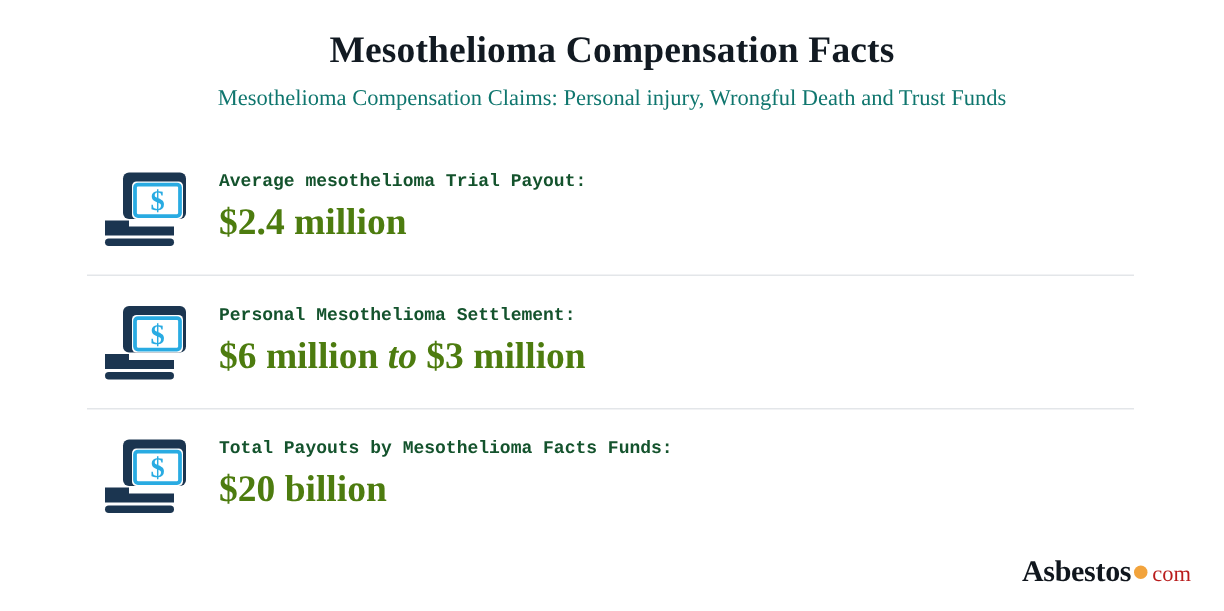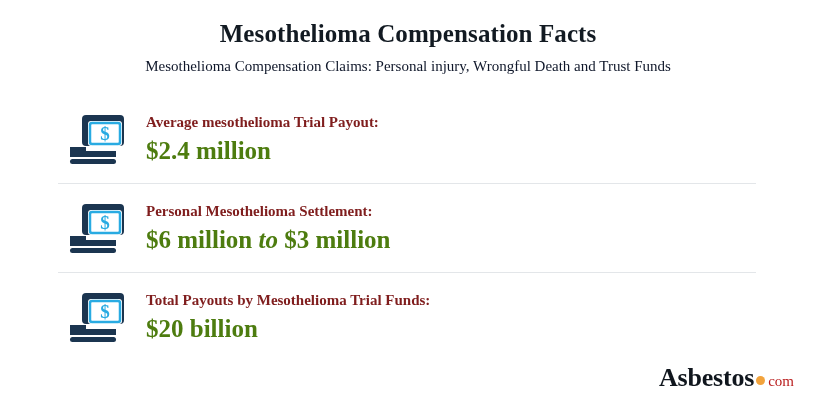--- a/index.html
+++ b/index.html
@@ -27,21 +27,21 @@
     font-weight: bold;
     font-size: 25px;
     color: #121a22;
     padding-top: 20px;
     letter-spacing: 0.1px;
   }
   .subtitle {
     text-align: center;
     font-family: "Liberation Serif", serif;
     font-size: 15px;
-    color: #0f172a;
+    color: #0f766e;
     margin-top: 10px;
   }
   .facts {
     margin-top: 20px;
     padding: 0 60px 0 58px;
   }
   .fact-row {
     display: flex;
     align-items: center;
     height: 88px;
@@ -54,24 +54,24 @@
     flex: 0 0 78px;
     display: flex;
     align-items: center;
     justify-content: center;
   }
   .fact-text {
     flex: 1 1 auto;
     padding-left: 10px;
   }
   .fact-label {
-    font-family: Liberation Serif, serif;
+    font-family: Liberation Mono, monospace;
     font-weight: bold;
-    font-size: 15px;
-    color: #7f1d1d;
+    font-size: 12px;
+    color: #14532d;
     line-height: 1.2;
   }
   .fact-value {
     font-family: "Liberation Serif", serif;
     font-weight: bold;
     font-size: 25px;
     color: #4d7c0f;
     margin-top: 6px;
     line-height: 1.15;
   }
@@ -81,21 +81,21 @@
   }
   .footer {
     position: absolute;
     right: 22px;
     bottom: 14px;
     display: flex;
     align-items: baseline;
     font-family: "Liberation Serif", serif;
   }
   .brand-main {
-    font-size: 26px;
+    font-size: 20px;
     font-weight: bold;
     color: #10161d;
     letter-spacing: -0.2px;
   }
   .brand-dot {
     display: inline-block;
     width: 9px;
     height: 9px;
     border-radius: 50%;
     background: #f2a33c;
@@ -158,21 +158,21 @@
         <svg width="62" height="56" viewBox="0 0 62 56" aria-hidden="true">
           <rect x="16" y="4" width="42" height="31" rx="4" fill="#1B3550"></rect>
           <rect x="22" y="10" width="34" height="25" rx="3" fill="#ffffff"></rect>
           <rect x="24" y="12" width="30" height="21" rx="2" fill="#ffffff" stroke="#29ABE2" stroke-width="2.5"></rect>
           <text x="39" y="29" font-family="'Liberation Serif', serif" font-size="19" font-weight="bold" fill="#29ABE2" text-anchor="middle">$</text>
           <path d="M4 46 L4 36 L20 36 L20 40 L50 40 L50 46 Z" fill="#1B3550"></path>
           <rect x="4" y="48" width="46" height="5" rx="2.5" fill="#1B3550"></rect>
         </svg>
       </div>
       <div class="fact-text">
-        <div class="fact-label">Total Payouts by Mesothelioma Trial Funds:</div>
+        <div class="fact-label">Total Payouts by Mesothelioma Facts Funds:</div>
         <div class="fact-value"><span>$20 billion</span><span class="conj"></span><span></span></div>
       </div>
     </div>
 
   </div>
 
   <div class="footer">
     <span class="brand-main">Asbestos</span>
     <span class="brand-dot"></span>
     <span class="brand-tld">com</span>

